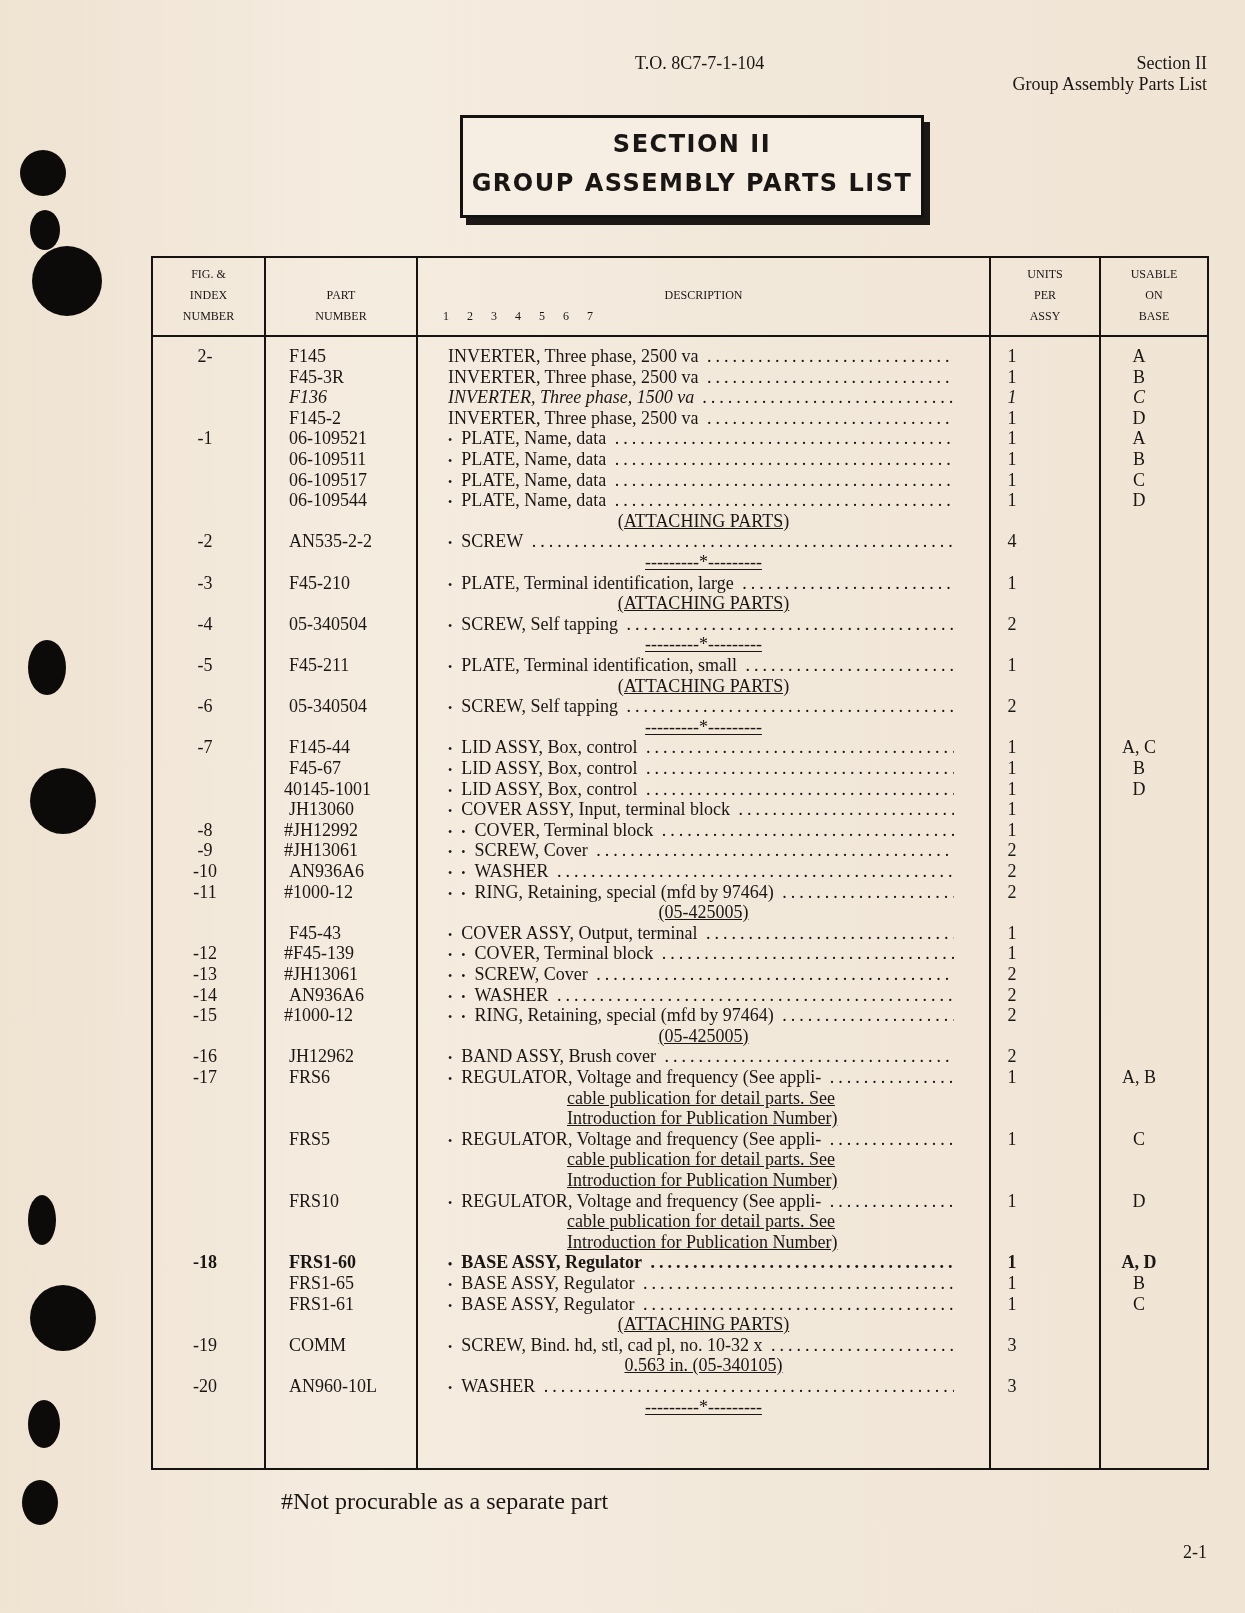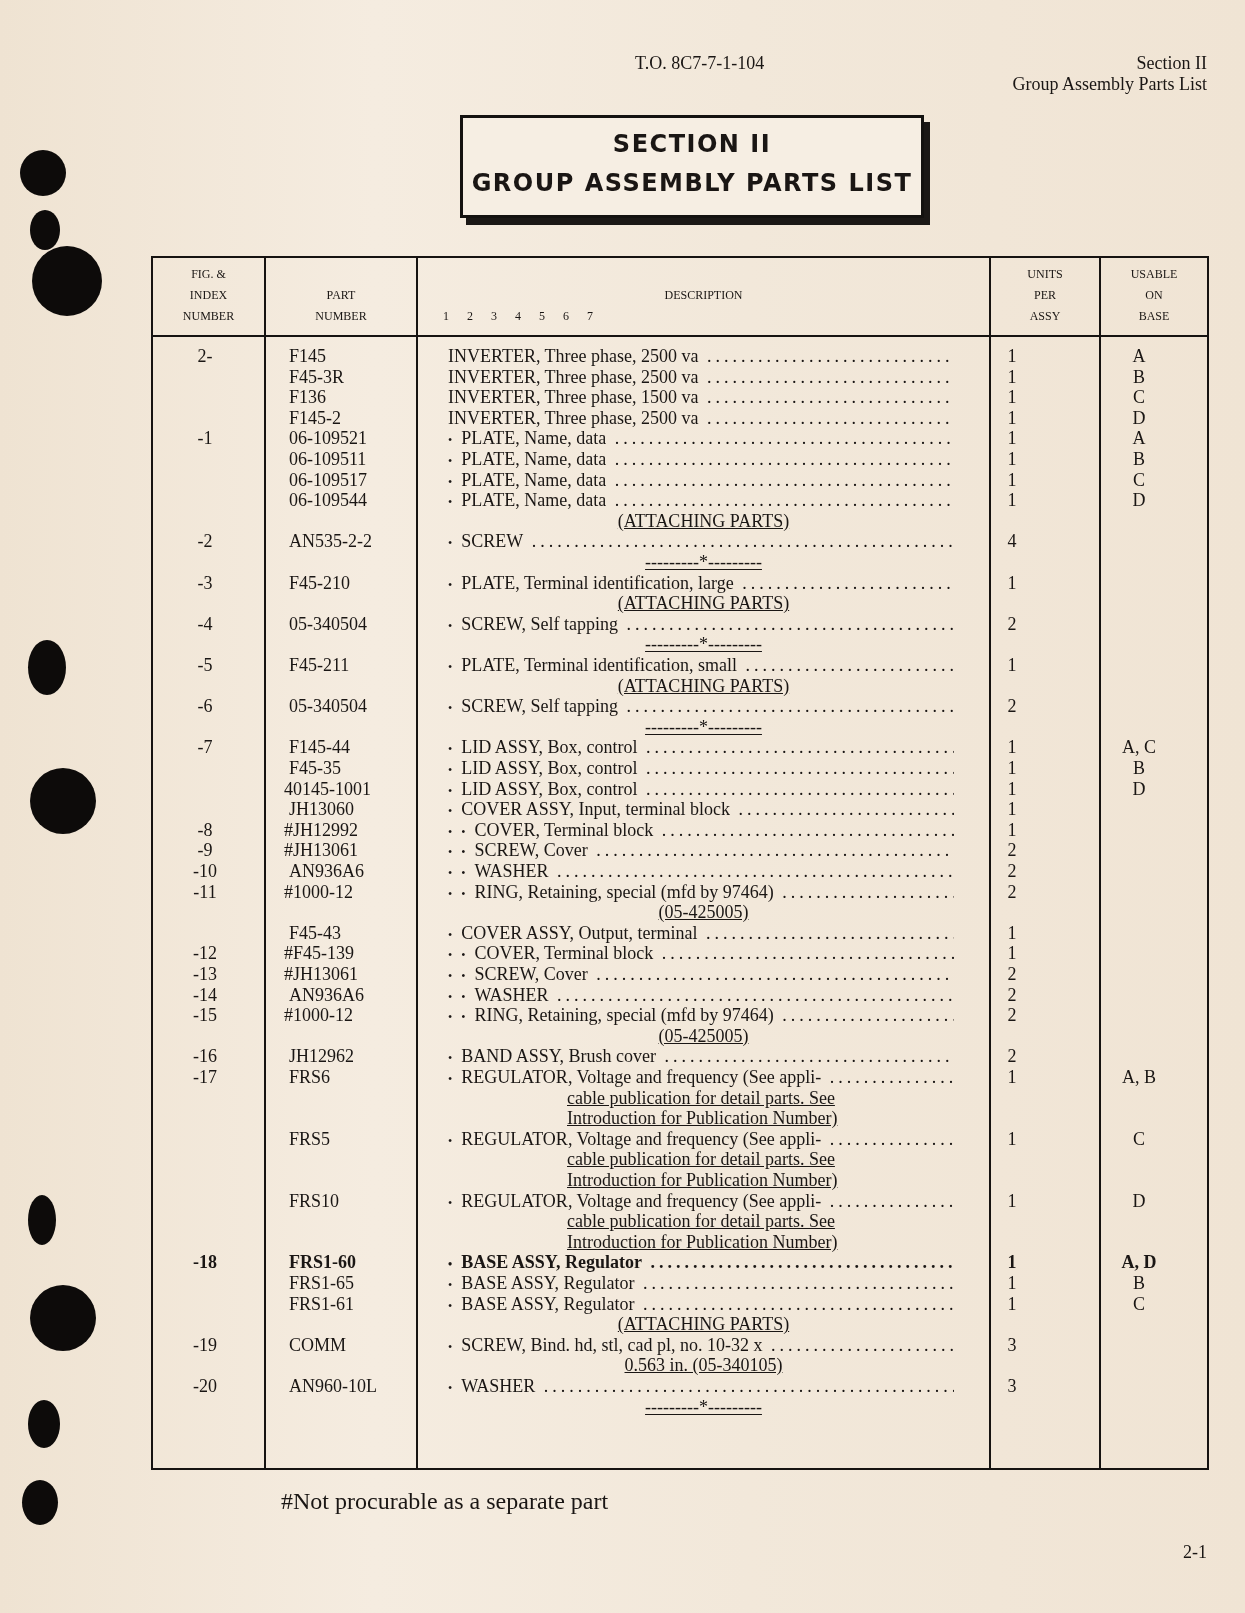--- a/index.html
+++ b/index.html
@@ -98,21 +98,21 @@
         <span class="c-units">1</span>
         <span class="c-code">A</span>
       </div>
       <div class="row" style="top: 108.6px; text-decoration: underline;">
         <span class="c-idx"></span>
         <span class="c-part">F45-3R</span>
         <span class="c-desc"><span>INVERTER, Three phase, 2500 va</span><span class="dots"> ........................................................................................................................</span></span>
         <span class="c-units">1</span>
         <span class="c-code">B</span>
       </div>
-      <div class="row" style="top: 129.2px;">
+      <div class="row" style="top: 129.2px; font-style: italic;">
         <span class="c-idx"></span>
         <span class="c-part">F136</span>
         <span class="c-desc"><span>INVERTER, Three phase, 1500 va</span><span class="dots"> ........................................................................................................................</span></span>
         <span class="c-units">1</span>
         <span class="c-code">C</span>
       </div>
       <div class="row" style="top: 149.8px;">
         <span class="c-idx"></span>
         <span class="c-part">F145-2</span>
         <span class="c-desc"><span>INVERTER, Three phase, 2500 va</span><span class="dots"> ........................................................................................................................</span></span>
@@ -202,21 +202,21 @@
       </div>
       <div class="row" style="top: 479.4px;">
         <span class="c-idx">-7</span>
         <span class="c-part">F145-44</span>
         <span class="c-desc"><span style="white-space: pre; font-size: 12px;">•   </span><span>LID ASSY, Box, control</span><span class="dots"> ........................................................................................................................</span></span>
         <span class="c-units">1</span>
         <span class="c-code">A, C</span>
       </div>
       <div class="row" style="top: 500px;">
         <span class="c-idx"></span>
-        <span class="c-part">F45-35</span>
+        <span class="c-part">F45-67</span>
         <span class="c-desc"><span style="white-space: pre; font-size: 12px;">•   </span><span>LID ASSY, Box, control</span><span class="dots"> ........................................................................................................................</span></span>
         <span class="c-units">1</span>
         <span class="c-code">B</span>
       </div>
       <div class="row" style="top: 520.6px;">
         <span class="c-idx"></span>
         <span class="c-part" style="left: 131px;">40145-1001</span>
         <span class="c-desc"><span style="white-space: pre; font-size: 12px;">•   </span><span>LID ASSY, Box, control</span><span class="dots"> ........................................................................................................................</span></span>
         <span class="c-units">1</span>
         <span class="c-code">D</span>

